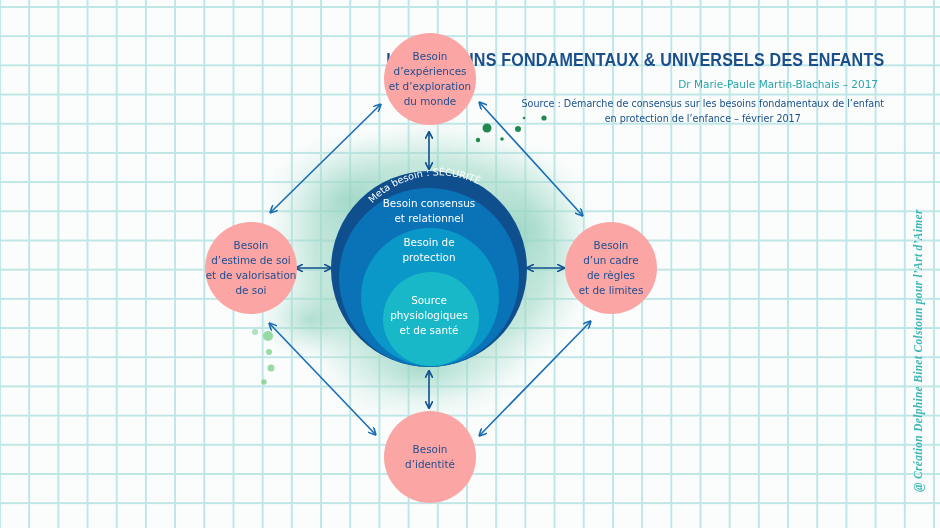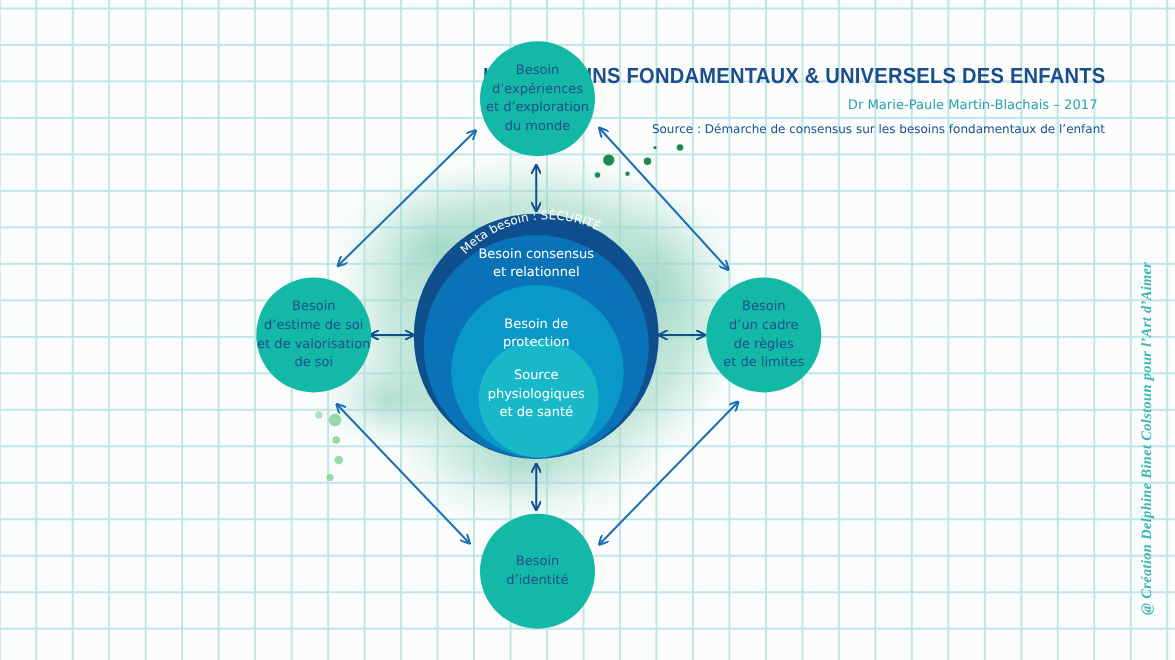--- a/index.html
+++ b/index.html
@@ -22,21 +22,21 @@
   .author {
     position:absolute; right:62px; top:78px;
     font-size:10.5px; color:#2aa3ab;margin-left:16px;
   }
   .source {
     position:absolute; right:56px; top:96px; text-align:center;
     font-size:9.6px; line-height:15px; color:#1b4f8c;
   }
   .need {
     position:absolute; width:92px; height:92px; border-radius:50%;
-    background:#14b8a6; display:flex; align-items:center; justify-content:center;
+    background:#fca5a5; display:flex; align-items:center; justify-content:center;
     text-align:center; color:#1f4f8f; font-size:10.4px; line-height:15px;
   }
   .need span { display:block; white-space:pre-line; }
   .core { position:absolute; border-radius:50%; }
   .core-text { position:absolute; left:0; width:100%; text-align:center; color:#ffffff; font-size:10.4px; line-height:15px; white-space:pre-line; }
   .credit {
     position:absolute; right:8px; top:480px; transform-origin:left top;
     transform:rotate(-90deg); white-space:nowrap;
     font-family:"Liberation Serif", serif; font-style:italic; font-weight:bold;
     font-size:11.5px; color:#3bb6b4; letter-spacing:0.3px;
@@ -74,20 +74,21 @@
   <circle cx="269" cy="352" r="3" fill="#7fcf8f" opacity="0.8"></circle>
   <circle cx="271" cy="368" r="3.5" fill="#7fcf8f" opacity="0.8"></circle>
   <circle cx="264" cy="382" r="2.8" fill="#7fcf8f" opacity="0.8"></circle>
   <circle cx="255" cy="332" r="3" fill="#8fd5a5" opacity="0.7"></circle>
 </svg>
 
 <div class="title">LES BESOINS FONDAMENTAUX &amp; UNIVERSELS DES ENFANTS</div>
 <div class="author">Dr Marie-Paule Martin-Blachais  – 2017</div>
 <div class="source">
   <div>Source : Démarche de consensus sur les besoins  fondamentaux de l’enfant</div>
+  <div>en protection de l’enfance – février 2017</div>
 </div>
 
 <svg class="arrows" width="940" height="528">
   <defs>
     <marker id="ah" viewBox="0 0 10 10" refX="8" refY="5" markerWidth="5" markerHeight="5" orient="auto-start-reverse">
       <path d="M0,0 L10,5 L0,10" fill="none" stroke="#1a6db3" stroke-width="2"></path>
     </marker>
     <marker id="ah2" viewBox="0 0 10 10" refX="8" refY="5" markerWidth="5" markerHeight="5" orient="auto-start-reverse">
       <path d="M0,0 L10,5 L0,10" fill="none" stroke="#0f4f8d" stroke-width="2"></path>
     </marker>
@@ -111,21 +112,21 @@
   <defs>
     <path id="metaArc" d="M 371 205 A 92 92 0 0 1 499 198"></path>
   </defs>
   <text font-family="DejaVu Sans, sans-serif" font-size="9.6" fill="#ffffff">
     <textPath href="#metaArc" startOffset="2" id="metaText">Meta besoin : SÉCURITÉ</textPath>
   </text>
 </svg>
 
 <div class="core-text" style="left:331px; width:196px; top:196px;">Besoin consensus
 et relationnel</div>
-<div class="core-text" style="left:331px; width:196px; top:252px;">Besoin de
+<div class="core-text" style="left:331px; width:196px; top:235px;">Besoin de
 protection</div>
 <div class="core-text" style="left:331px; width:196px; top:293px;">Source
 physiologiques
 et de santé</div>
 
 <div class="need" style="left:384px; top:33px;">
   <span>Besoin
 d’expériences
 et d’exploration
 du monde</span>

